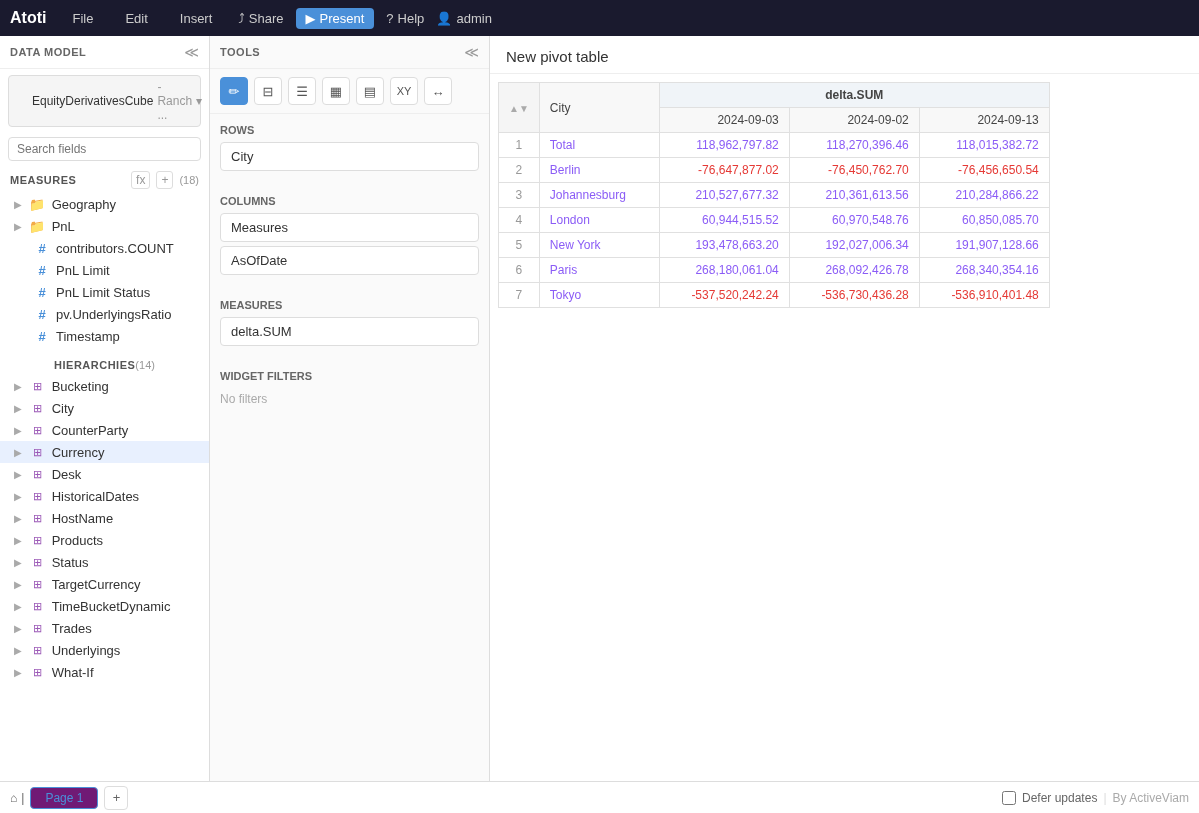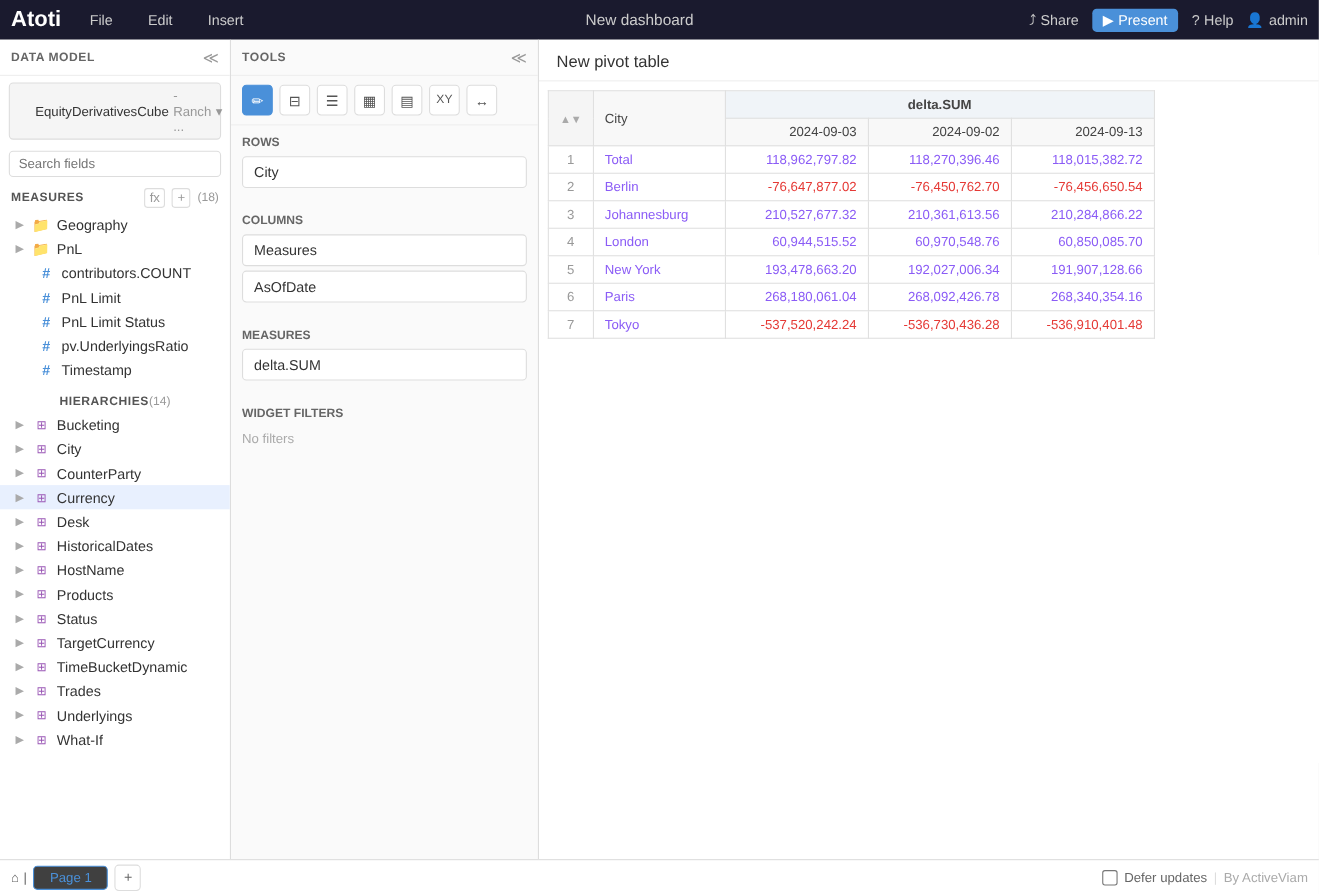--- a/index.html
+++ b/index.html
@@ -1,20 +1,20 @@
 <!DOCTYPE html>
 <html><head>
   <meta charset="utf-8">
   <style>
     * { box-sizing: border-box; margin: 0; padding: 0; }
     body { font-family: -apple-system, BlinkMacSystemFont, 'Segoe UI', sans-serif; font-size: 13px; background: #f0f0f0; color: #333; height: 813px; width: 1199px; overflow: hidden; display: flex; flex-direction: column; }
 
     
     .menu-bar { display: flex; align-items: center; background: #1a1a2e; color: #ccc; height: 36px; padding: 0 10px; gap: 20px; flex-shrink: 0; }
-    .menu-logo { color: #fff; font-weight: bold; font-size: 20px; }
+    .menu-logo { color: #fff; font-weight: bold; font-size: 16px; }
     .menu-item { cursor: pointer; font-size: 13px; color: #ccc; padding: 4px 6px; }
     .menu-center { flex: 1; text-align: center; color: #ccc; font-size: 14px; }
     .menu-right { display: flex; align-items: center; gap: 12px; }
     .menu-right-btn { display: flex; align-items: center; gap: 4px; color: #ccc; cursor: pointer; font-size: 13px; }
     .present-btn { background: #4a90d9; color: white; padding: 3px 10px; border-radius: 4px; cursor: pointer; font-size: 13px; display: flex; align-items: center; gap: 4px; }
 
     
     .main-area { display: flex; flex: 1; overflow: hidden; }
 
     
@@ -71,35 +71,34 @@
     td { color: #8b5cf6; }
     .num { text-align: right; }
     .neg { color: #e53935; }
     .row-num { color: #999; text-align: center; }
     .col-header-top { background: #f0f4f8; text-align: center; font-weight: 600; }
 
     
     .bottom-bar { display: flex; align-items: center; justify-content: space-between; background: #fff; border-top: 1px solid #ddd; padding: 4px 10px; height: 32px; flex-shrink: 0; }
     .page-tabs { display: flex; align-items: center; gap: 6px; }
     .page-tab { padding: 3px 14px; border: 1px solid #ddd; border-radius: 4px; cursor: pointer; font-size: 12px; background: #fff; }
-    .page-tab.active { background: #404040; border-color: #4a90d9; color: #4a90d9; }
+    .page-tab.active { background: #701a75; border-color: #4a90d9; color: #4a90d9; }
     .add-page-btn { width: 24px; height: 24px; display: flex; align-items: center; justify-content: center; border: 1px solid #ddd; border-radius: 4px; cursor: pointer; color: #666; }
     .home-btn { display: flex; align-items: center; gap: 4px; color: #666; cursor: pointer; font-size: 12px; }
     .defer-updates { display: flex; align-items: center; gap: 6px; font-size: 12px; color: #666; }
     .defer-checkbox { width: 14px; height: 14px; }
   </style>
 </head>
 <body>
 
 <div class="menu-bar">
   <span class="menu-logo">Atoti</span>
   <span class="menu-item">File</span>
   <span class="menu-item">Edit</span>
   <span class="menu-item">Insert</span>
-  <div class="menu-center">New dashboard</div>
   <div class="menu-right">
     <div class="menu-right-btn">
       <span style="font-size:13px;">⤴</span>
       <span>Share</span>
     </div>
     <div class="present-btn">
       <span>▶</span>
       <span>Present</span>
     </div>
     <div class="menu-right-btn">

